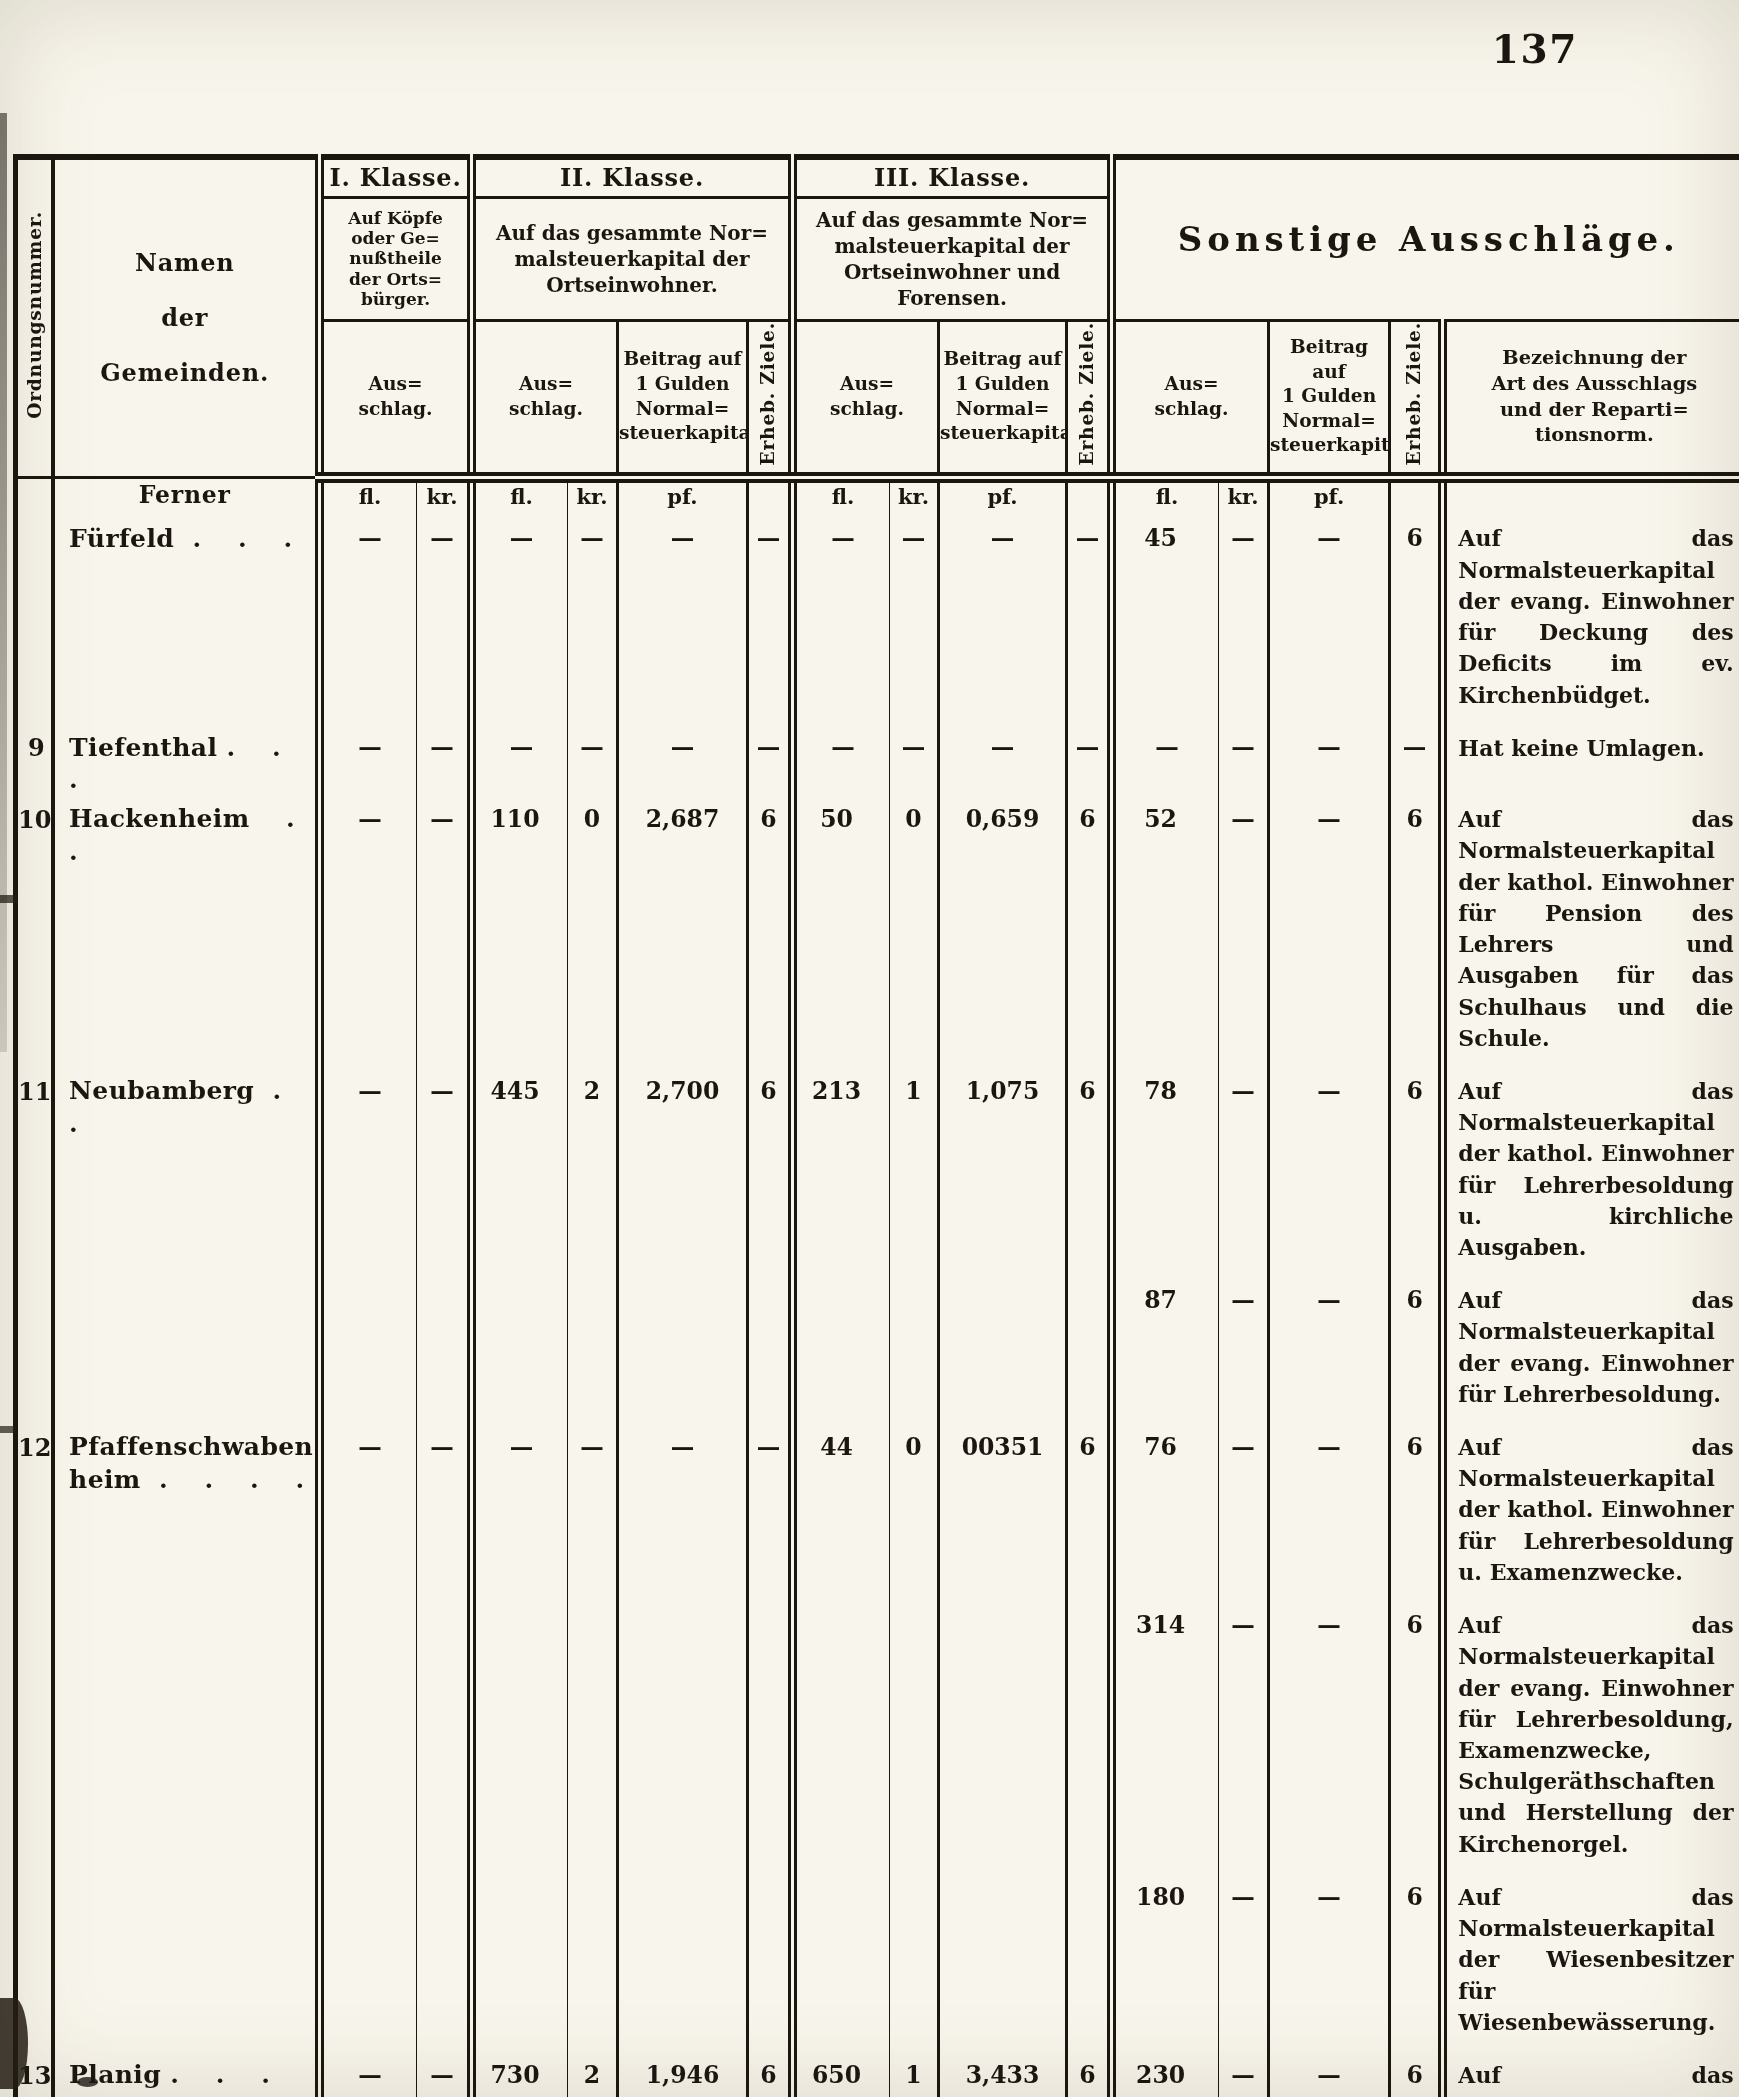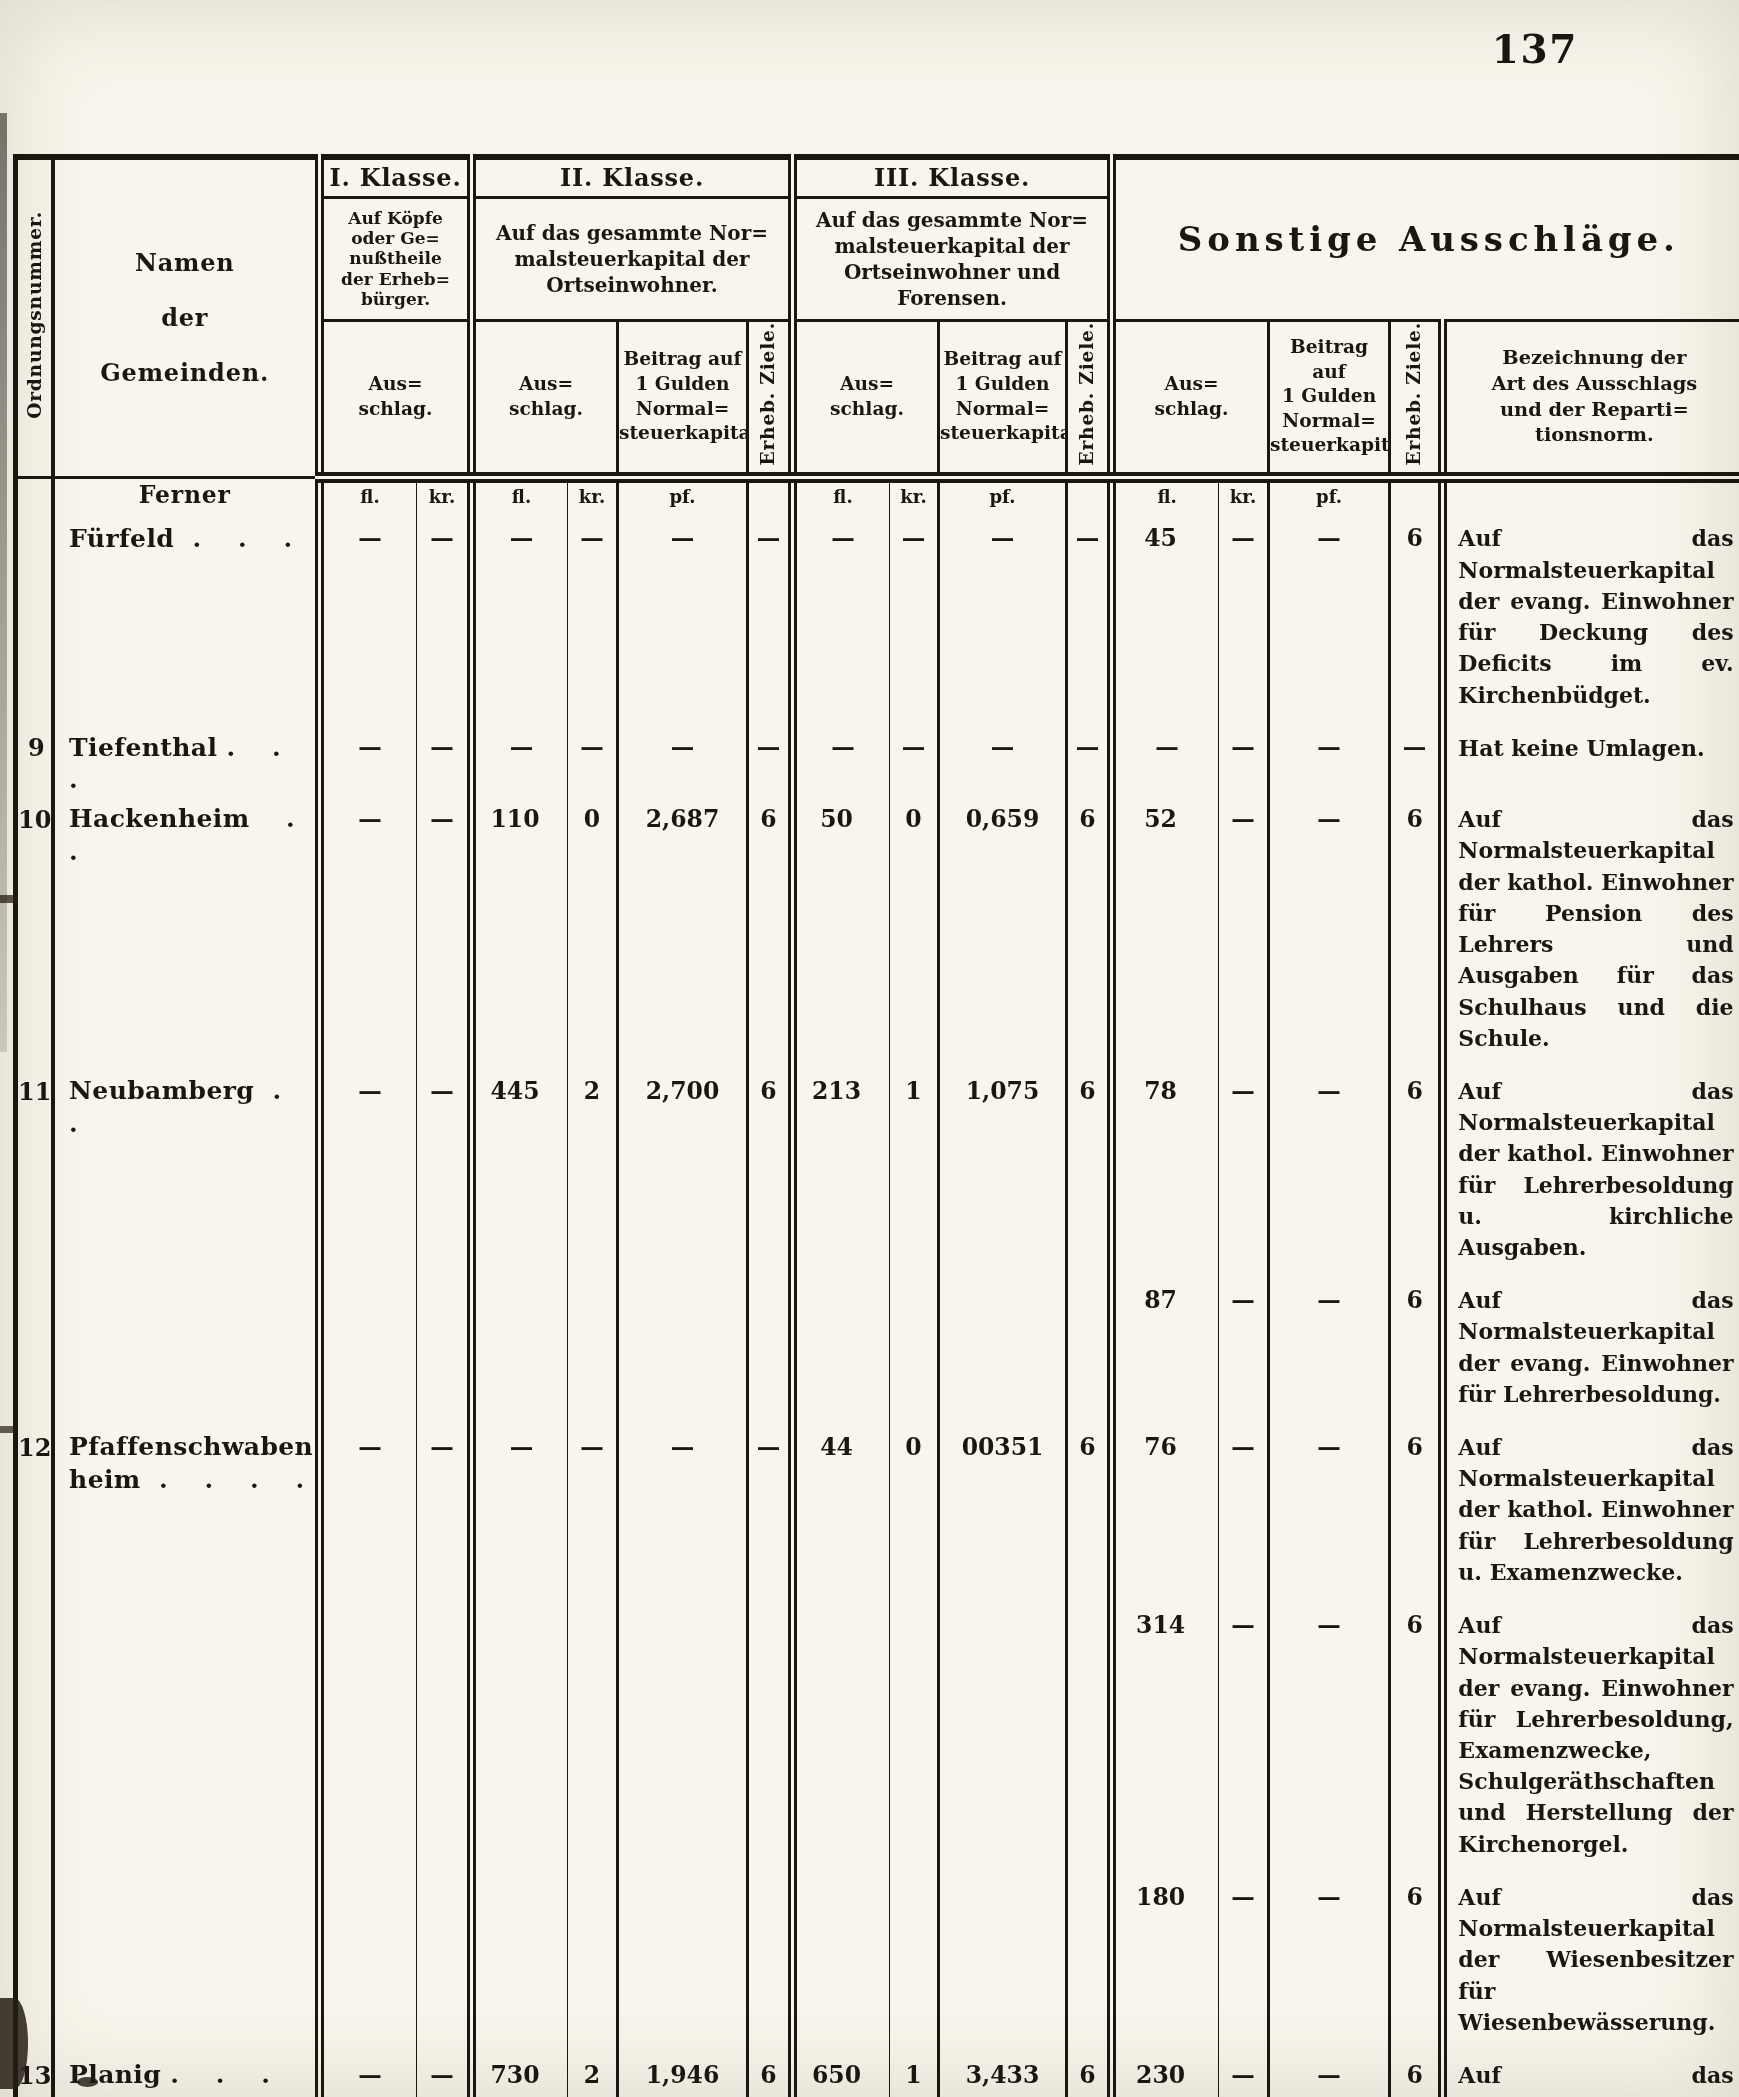--- a/index.html
+++ b/index.html
@@ -61,21 +61,21 @@
     transform: rotate(180deg);
     font-size: 18.6px;
     letter-spacing: 0.8px;
     white-space: nowrap;
   }
   .zcell { vertical-align: middle; }
 
   
   tbody td { vertical-align: top; }
   .units-row td {
-    font-size: 18px; height: 39px; text-align: center;
+    font-size: 21px; height: 39px; text-align: center;
     vertical-align: middle; padding-bottom: 4.9px;
   }
   .units-row .ferner { font-size: 23.5px; letter-spacing: 0.8px; }
 
   .c-ord  { text-align: right; padding: 8px 5.7px 0 0; font-size: 24px; }
   .c-name { text-align: left; padding: 6.5px 3.2px 0 14.6px; font-size: 25px;
             white-space: pre-wrap; line-height: 1.3; letter-spacing: 0.4px; margin-top: 24px; }
   .c-num  { text-align: center; padding-top: 8px; font-size: 23.5px; }
   .c-fl   { text-align: center; padding-right: 13px; }
   .t-center { text-align: center !important; padding-right: 0 !important; }
@@ -132,21 +132,21 @@
 Gemeinden.</th>
           <th class="bl-d" colspan="2">I. Klasse.</th>
           <th class="bl-d" colspan="4">II. Klasse.</th>
           <th class="bl-d" colspan="4">III. Klasse.</th>
           <th class="bl-d sonstige-title" colspan="5" rowspan="2">Sonstige Ausschläge.</th>
         </tr>
         <tr class="h2">
           <th class="bl-d sub-sm" colspan="2">Auf Köpfe
 oder Ge=
 nußtheile
-der Erheb=
+der Orts=
 bürger.</th>
           <th class="bl-d" colspan="4">Auf das gesammte Nor=
 malsteuerkapital der
 Ortseinwohner.</th>
           <th class="bl-d" colspan="4">Auf das gesammte Nor=
 malsteuerkapital der
 Ortseinwohner und
 Forensen.</th>
         </tr>
         <tr class="h3">

